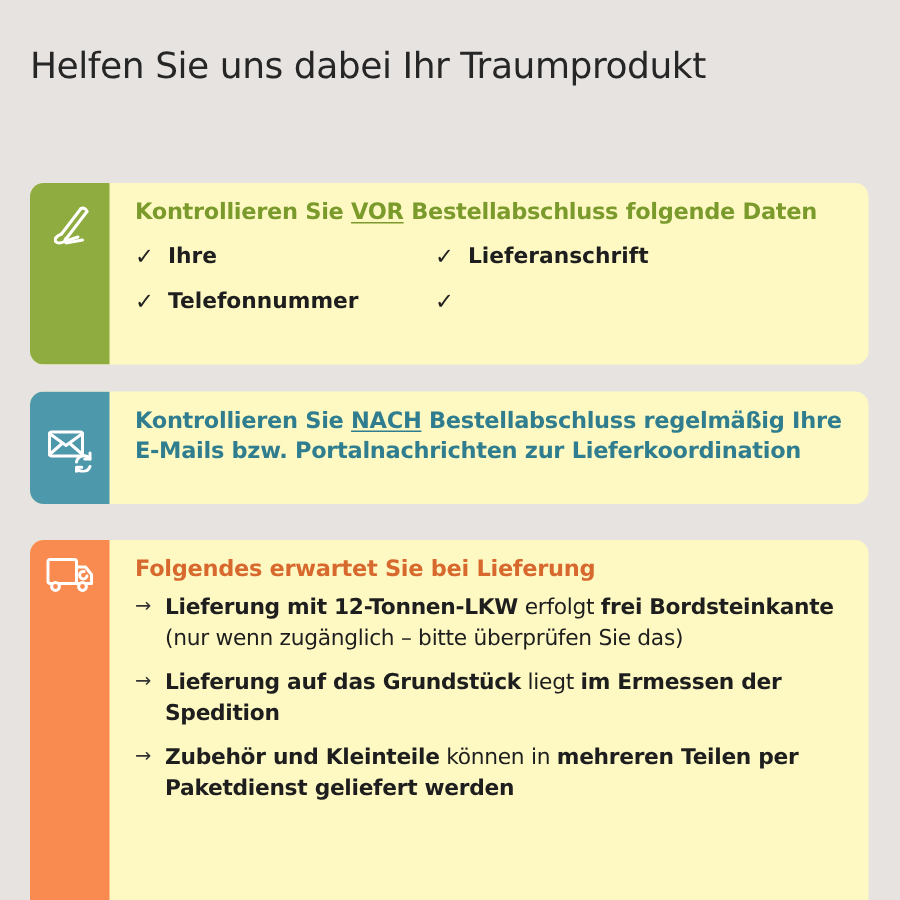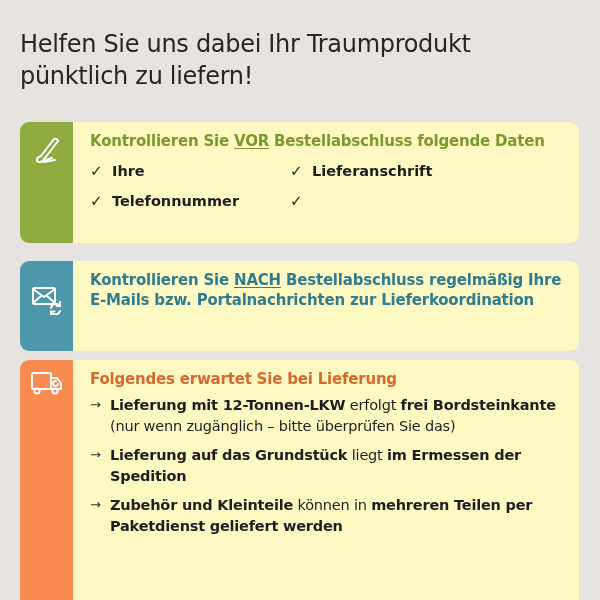--- a/index.html
+++ b/index.html
@@ -41,42 +41,41 @@
   #card1 { top: 122px; height: 121px; }
   #card1 .stripe { background: #8eac3f; }
   #card1 .card-title { color: #7a9a2c; }
   .checks {
     display: grid; grid-template-columns: 200px 200px;
     row-gap: 10px; margin-top: 10px;
   }
   .check { font-size: 14.5px; font-weight: bold; line-height: 20px; display: flex; align-items: center; }
   .check .ck { font-weight: normal; font-size: 15px; width: 22px; color: #222; }
 
-  #card2 { top: 261px; height: 90px; justify-content: flex-end; }
+  #card2 { top: 261px; height: 75px; justify-content: flex-end; }
   #card2 .stripe { background: #4e98ab; }
   #card2 .card-title { color: #2f7d8e; }
 
   #card3 { top: 360px; height: 255px; }
   #card3 .stripe { background: #f98a50; }
   #card3 .card-title { color: #d8692e; margin-bottom: 4px; }
   .bullets { margin-top: 6px; }
   .bullet {
     display: flex; font-size: 14.5px; line-height: 20.5px;
     margin-bottom: 9px; letter-spacing: -0.2px;
   }
   .bullet .arr { width: 20px; flex: 0 0 20px; font-size: 13px; color: #333; }
   .bullet b { font-weight: bold; }
   .bullet .n { font-weight: normal; }
 </style>
 </head>
 <body>
 
 <h1 class="title">
   <span>Helfen Sie uns dabei Ihr Traumprodukt</span><br>
-  <span>pünktlich zu liefern!</span>
 </h1>
 
 <div class="card" id="card1">
   <div class="stripe">
     <svg width="30" height="30" viewBox="0 0 30 30" fill="none" stroke="#fff" stroke-width="2" stroke-linecap="round" stroke-linejoin="round">
       <path d="M22 3 L9 20"></path>
       <path d="M26 5 L13 22"></path>
       <path d="M22 3 Q25 2 26 5"></path>
       <path d="M9 20 Q4 22 5 25 Q7 27 11 25 L20 22"></path>
       <path d="M13 22 Q10 24 12 26 L23 24"></path>

